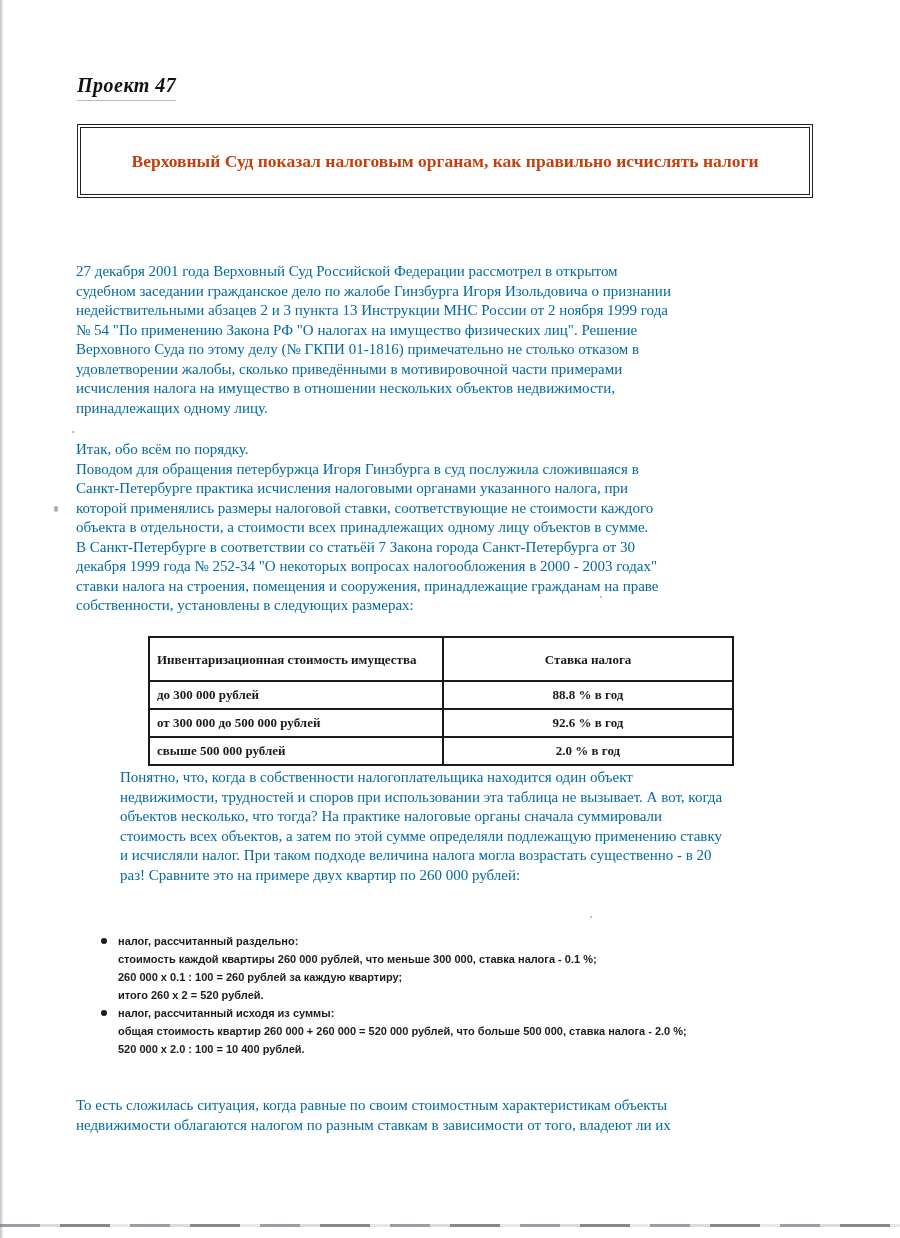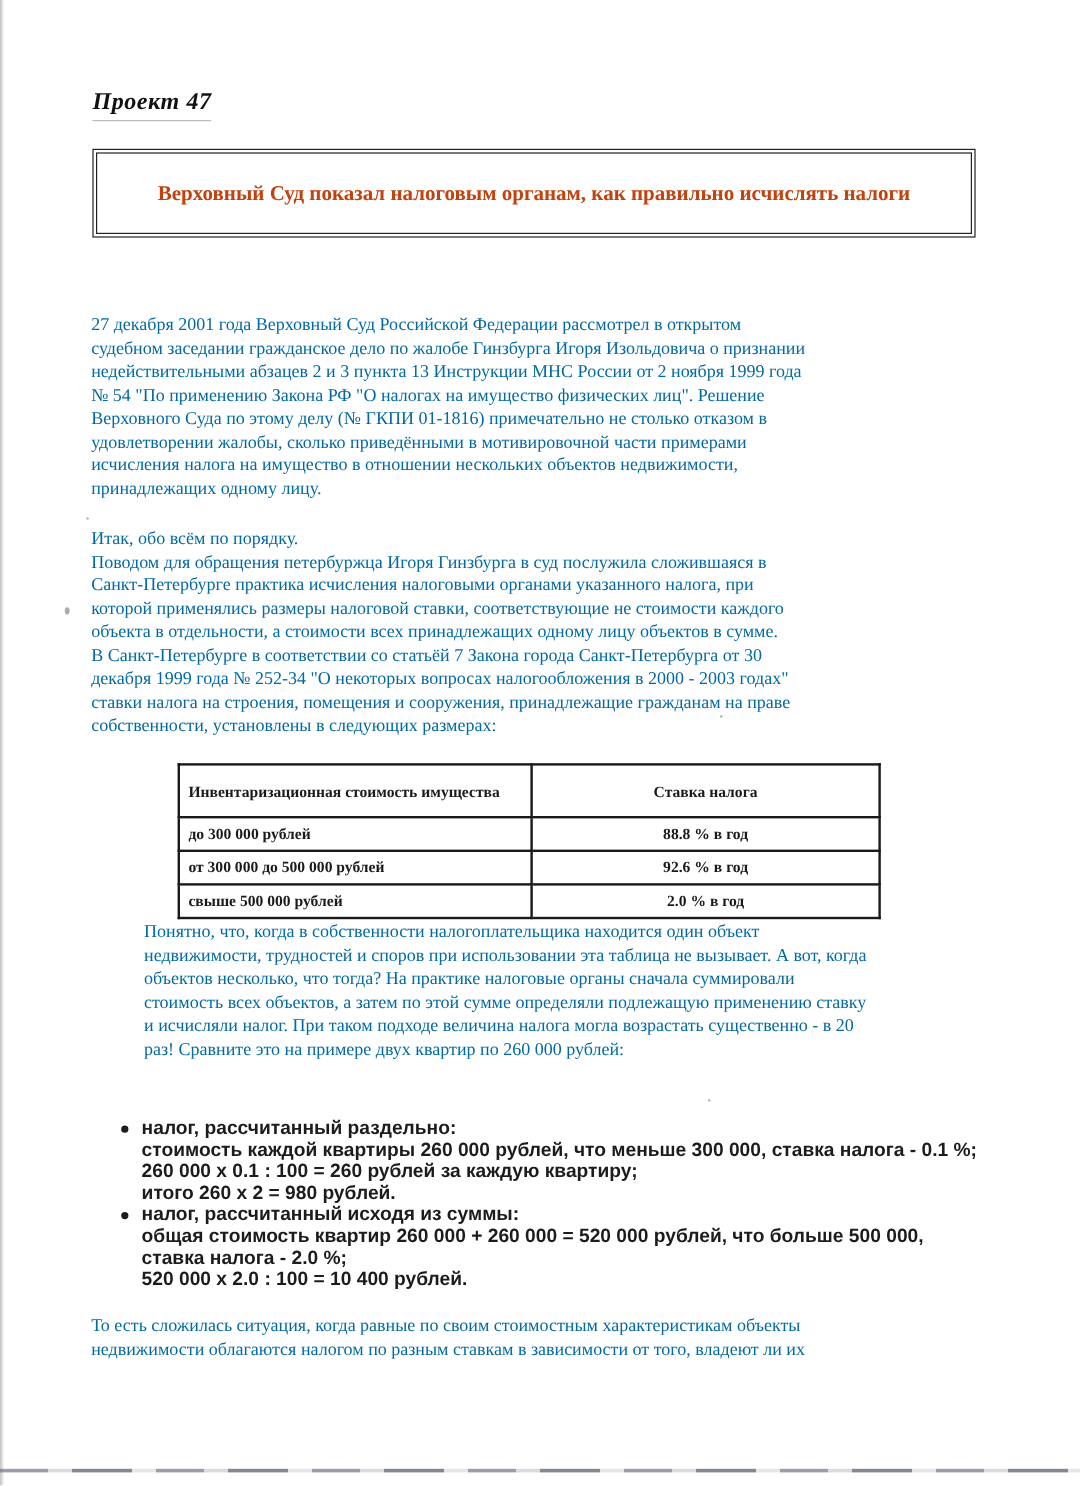--- a/index.html
+++ b/index.html
@@ -108,21 +108,21 @@
     .example-list {
       position: absolute;
       left: 96px;
       top: 932px;
       width: 720px;
       margin: 0;
       padding: 0;
       list-style: none;
       font-family: "Liberation Sans", "DejaVu Sans", sans-serif;
       font-weight: bold;
-      font-size: 16px;
+      font-size: 11px;
       line-height: 18px;
       color: #1c1c1c;
     }
     .example-list li {
       position: relative;
       padding-left: 22px;
     }
     .bullet-icon {
       position: absolute;
       left: 5px;
@@ -208,21 +208,21 @@
 стоимость всех объектов, а затем по этой сумме определяли подлежащую применению ставку
 и исчисляли налог. При таком подходе величина налога могла возрастать существенно - в 20
 раз! Сравните это на примере двух квартир по 260 000 рублей:</p>
 
 <ul class="example-list">
   <li>
     <span class="bullet-icon"></span>
     <span class="example-line">налог, рассчитанный раздельно:</span>
     <span class="example-line">стоимость каждой квартиры 260 000 рублей, что меньше 300 000, ставка налога - 0.1 %;</span>
     <span class="example-line">260 000 х 0.1 : 100 = 260 рублей за каждую квартиру;</span>
-    <span class="example-line">итого 260 х 2 = 980 рублей.</span>
+    <span class="example-line">итого 260 х 2 = 520 рублей.</span>
   </li>
   <li>
     <span class="bullet-icon"></span>
     <span class="example-line">налог, рассчитанный исходя из суммы:</span>
     <span class="example-line">общая стоимость квартир 260 000 + 260 000 = 520 000 рублей, что больше 500 000, ставка налога - 2.0 %;</span>
     <span class="example-line">520 000 х 2.0 : 100 = 10 400 рублей.</span>
   </li>
 </ul>
 
 <p class="para" style="top:1096px;">То есть сложилась ситуация, когда равные по своим стоимостным характеристикам объекты

